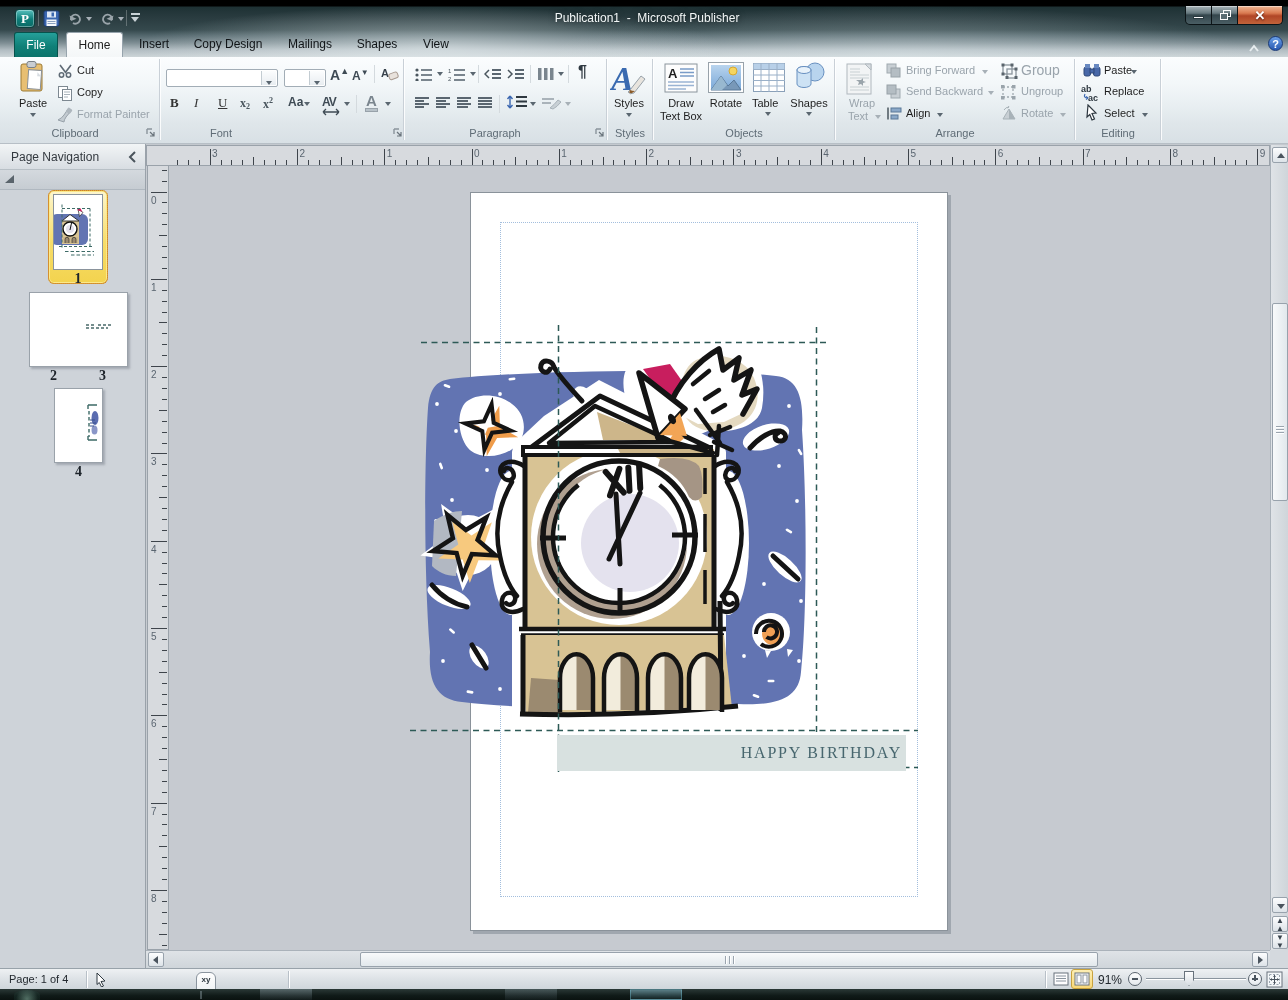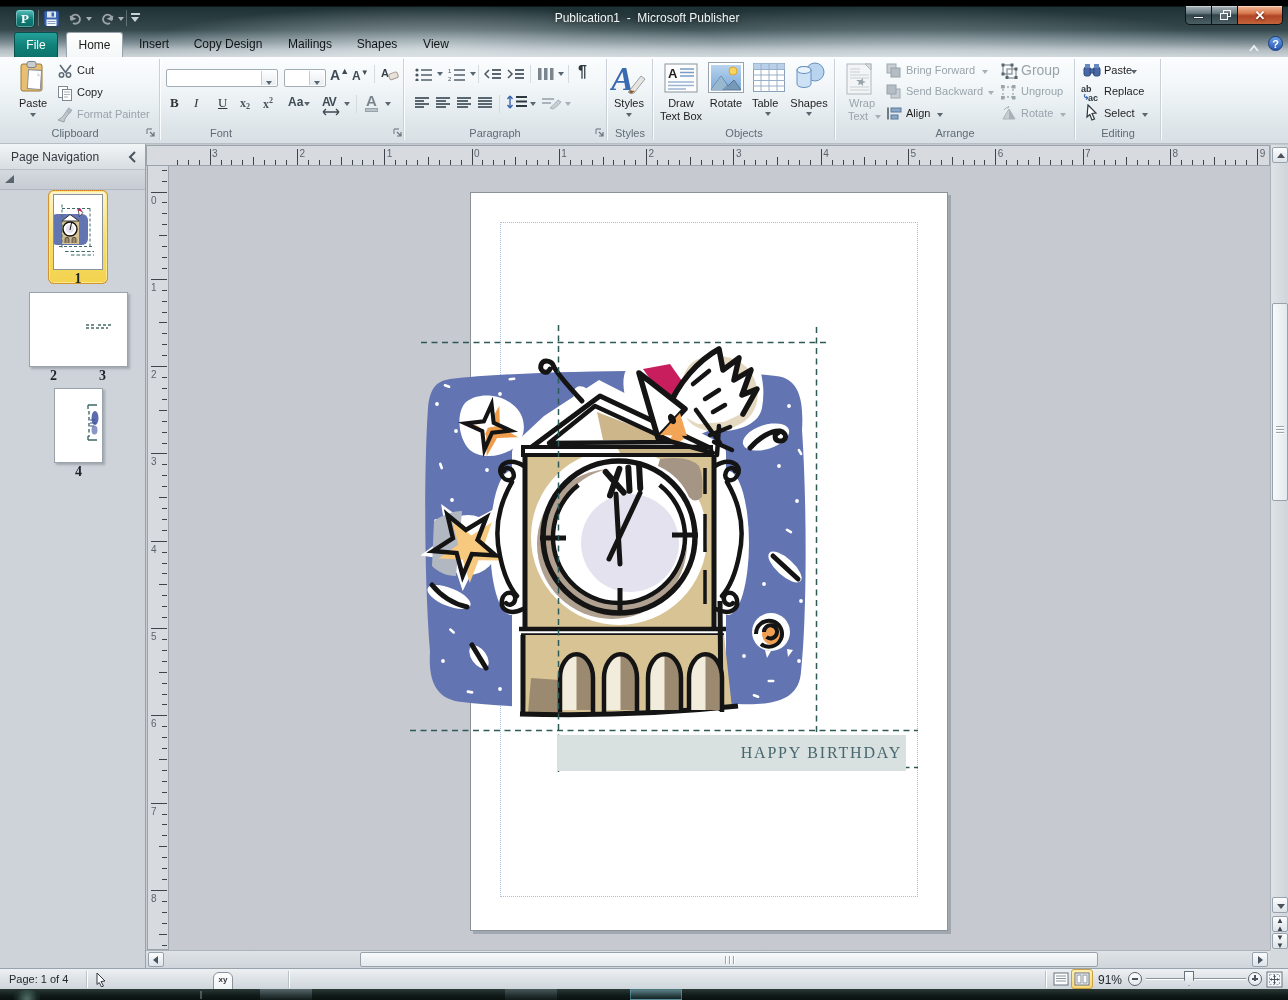--- a/index.html
+++ b/index.html
@@ -806,21 +806,21 @@
       <div style="margin:3px 0 0 5px;width:0;height:0;border-top:4px solid transparent;border-bottom:4px solid transparent;border-left:5px solid #4a545e"></div>
     </div>
 </div>
 <div class="abs" style="left:1270px;top:950px;width:18px;height:18px;background:#d4d9de"></div>
 <div class="abs" style="left:0;top:968px;width:1288px;height:21px;background:linear-gradient(#eef1f3,#dde2e6 50%,#cfd6db);border-top:1px solid #98a2aa">
 <div style="position:absolute;left:9px;top:4px;font-size:11px;color:#23292f">Page: 1 of 4</div>
 <div style="position:absolute;left:86px;top:2px;width:1px;height:17px;background:#b8c0c8;box-shadow:1px 0 0 #fff"></div>
 <svg style="position:absolute;left:95px;top:3px" width="12" height="15" viewBox="0 0 12 15">
       <path d="M2,1 L10,9 L6,9.5 L8.5,14 L6.5,15 L4.3,10.5 L2,12.5 Z" fill="#fff" stroke="#2e3840"></path>
     </svg>
-<div style="position:absolute;left:213px;top:3px;width:20px;height:27px;background:linear-gradient(#fefefe,#e8edf0);border:1px solid #8a949e;border-radius:6px;font-size:8px;color:#2e3840;text-align:center;line-height:13px;font-weight:bold">xy</div>
+<div style="position:absolute;left:196px;top:3px;width:20px;height:27px;background:linear-gradient(#fefefe,#e8edf0);border:1px solid #8a949e;border-radius:6px;font-size:8px;color:#2e3840;text-align:center;line-height:13px;font-weight:bold">xy</div>
 <div style="position:absolute;left:288px;top:2px;width:1px;height:17px;background:#b8c0c8;box-shadow:1px 0 0 #fff"></div>
 <div style="position:absolute;left:1045px;top:2px;width:1px;height:17px;background:#b8c0c8;box-shadow:1px 0 0 #fff"></div>
 <svg style="position:absolute;left:1053px;top:3px" width="16" height="14" viewBox="0 0 16 14">
       <rect x="1" y="1" width="14" height="12" fill="#fdfdfe" stroke="#68727c"></rect>
       <path d="M3,4 h10 M3,6.5 h10 M3,9 h10" stroke="#8a949e"></path>
     </svg>
 <div style="position:absolute;left:1071px;top:0px;width:22px;height:20px;background:linear-gradient(#fdeeb3,#f8d878);border:1px solid #c8a23e;border-radius:3px"></div>
 <svg style="position:absolute;left:1074px;top:3px" width="16" height="14" viewBox="0 0 16 14">
       <rect x="1" y="1" width="14" height="12" fill="#fdfdfe" stroke="#68727c"></rect>
       <rect x="3" y="3" width="4" height="8" fill="none" stroke="#8a949e"></rect>

